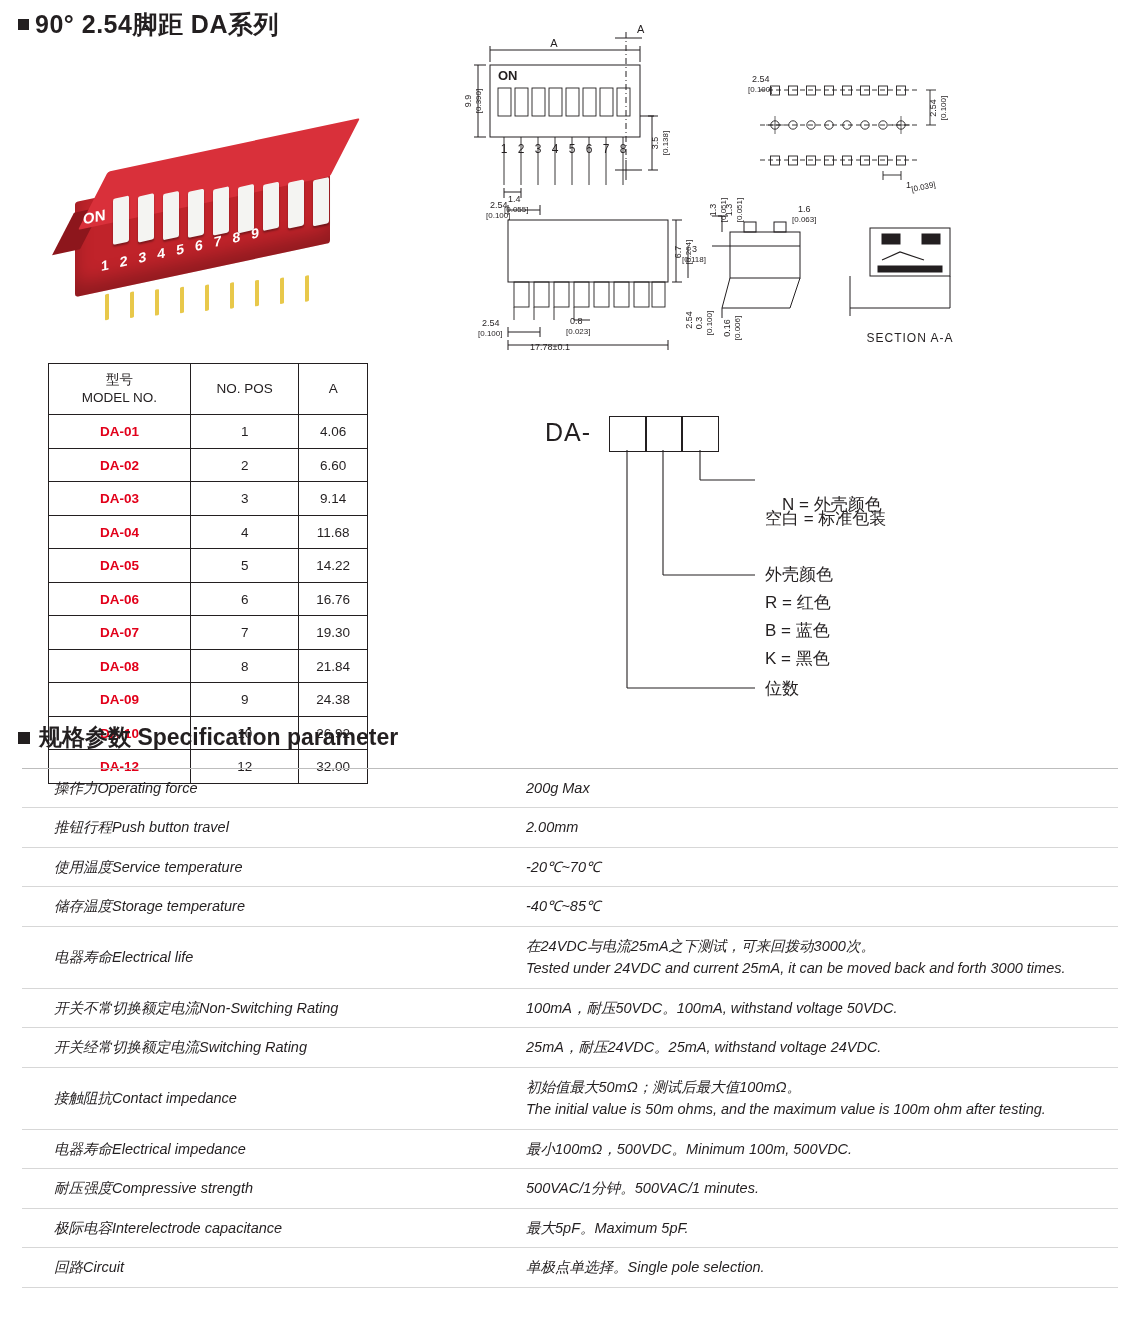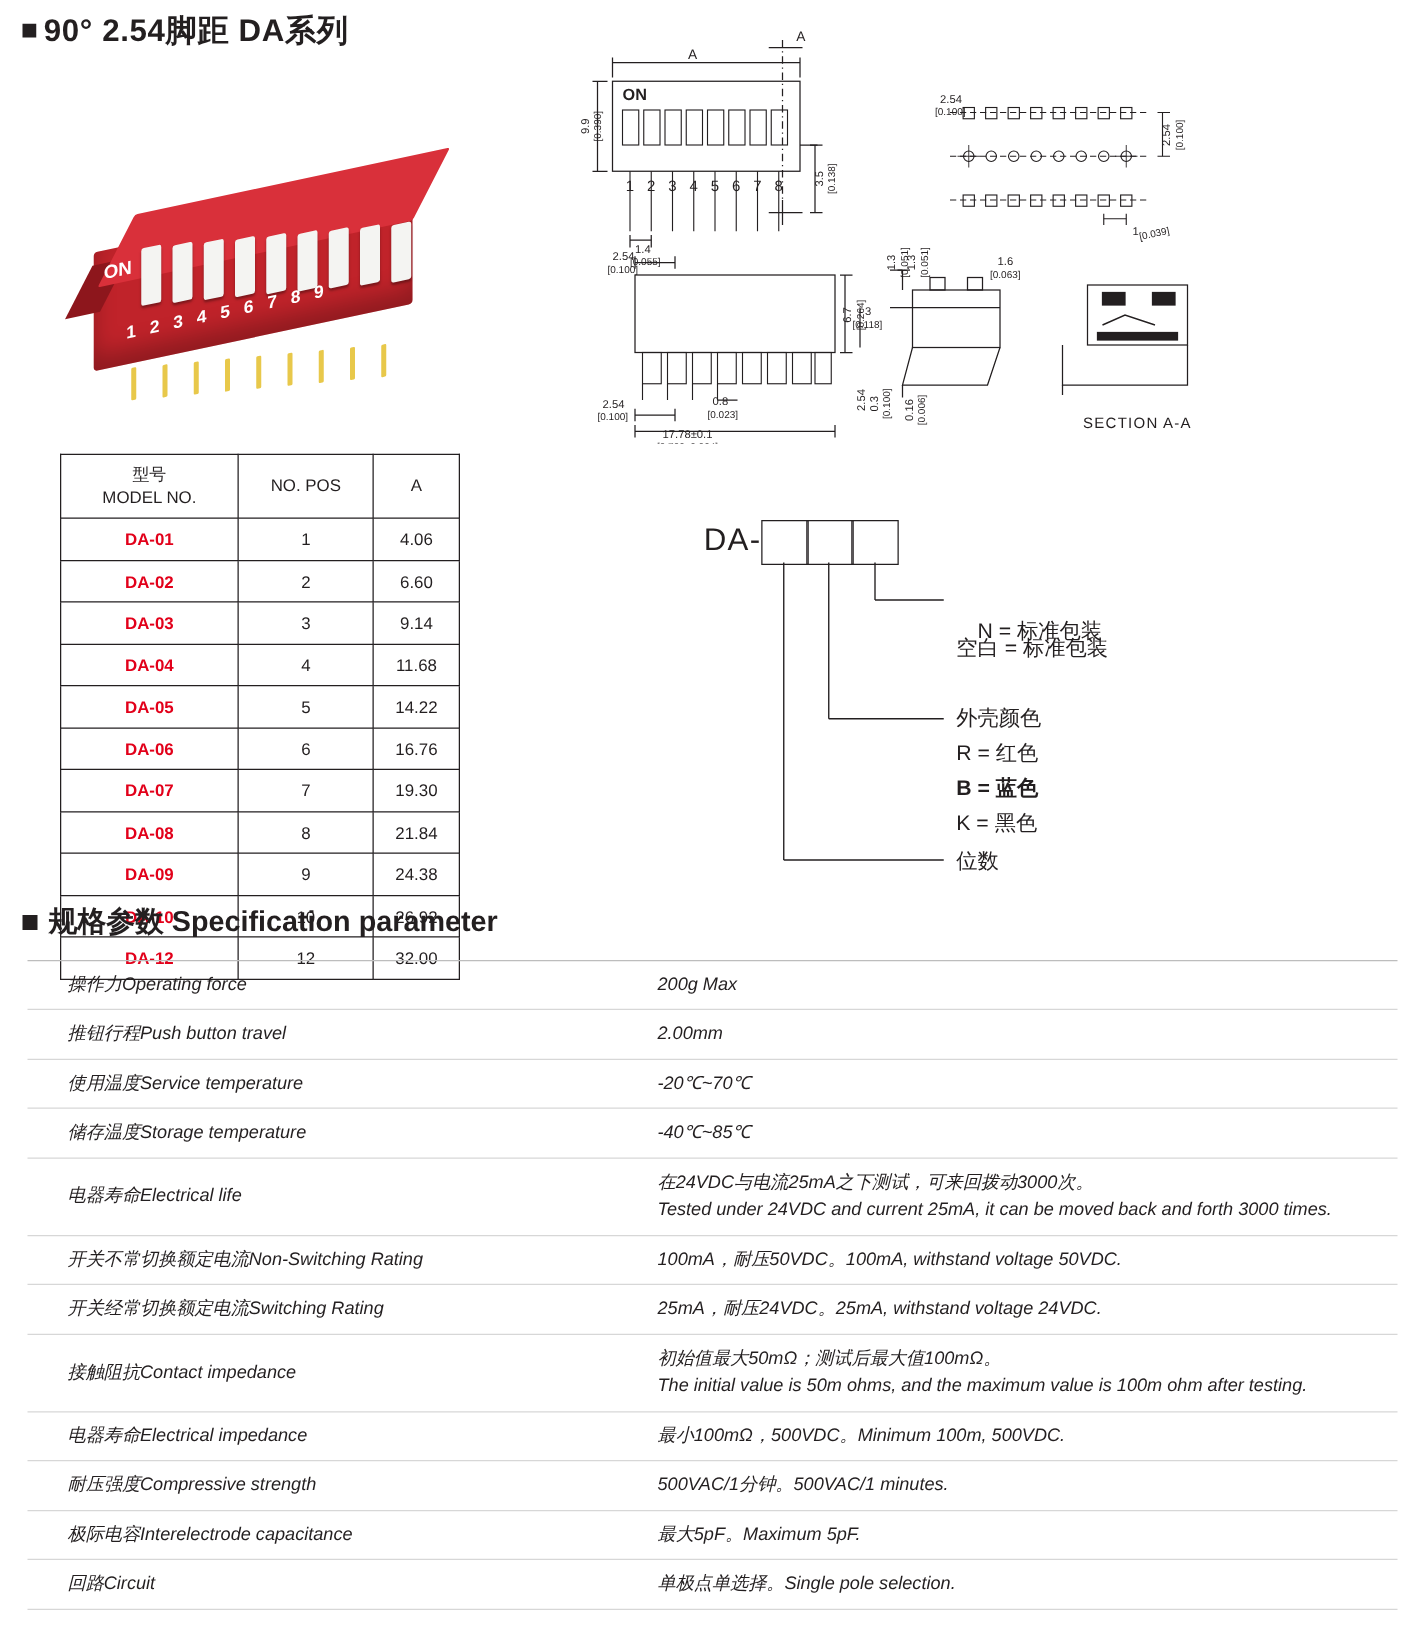--- a/index.html
+++ b/index.html
@@ -43,21 +43,21 @@
   
   .model-table{position:absolute;left:48px;top:363px;width:320px;border-collapse:collapse;
     font-size:13.5px;}
   .model-table th,.model-table td{border:1px solid #231f20;text-align:center;padding:4px 2px;}
   .model-table thead th{font-weight:normal;line-height:1.35;padding:7px 2px;}
   .model-table tbody td{height:24.5px;}
   .model-table tbody td.model{color:#e2001a;font-weight:bold;}
 
   
   .pn{position:absolute;left:520px;top:400px;width:560px;height:310px;font-size:17px;}
-  .pn-label{position:absolute;left:25px;top:18px;font-size:25px;letter-spacing:1px;margin-left:18px;}
+  .pn-label{position:absolute;left:25px;top:18px;font-size:25px;letter-spacing:1px;}
   .pn-box{position:absolute;top:16px;width:36px;height:34px;border:1.4px solid #231f20;}
   .pn-text{position:absolute;font-size:17px;line-height:1.55;white-space:nowrap;}
   .pn svg{position:absolute;left:0;top:0;}
 
   
   .spec-head{position:absolute;left:18px;top:722px;display:flex;align-items:center;}
   .spec-head .sq{width:12px;height:12px;margin-right:9px;}
   .spec-head-text{font-size:23px;font-weight:bold;}
 
   
@@ -428,25 +428,25 @@
         <line x1="107" y1="50" x2="107" y2="288"></line>
         <line x1="107" y1="288" x2="235" y2="288"></line>
       </g>
     </svg>
     <div class="pn-label">DA-</div>
     <div class="pn-box" style="left:89px;"></div>
     <div class="pn-box" style="left:125px;"></div>
     <div class="pn-box" style="left:161px;"></div>
 
     <div class="pn-text" style="left:245px;top:66px;margin-top:40px;">空白 = 标准包装</div>
-    <div class="pn-text" style="left:262px;top:92px;">N = 标准包装</div>
+    <div class="pn-text" style="left:262px;top:92px;">N = 外壳颜色</div>
 
     <div class="pn-text" style="left:245px;top:162px;">外壳颜色</div>
     <div class="pn-text" style="left:245px;top:190px;">R = 红色</div>
-    <div class="pn-text" style="left:245px;top:218px;font-weight:bold;">B = 蓝色</div>
+    <div class="pn-text" style="left:245px;top:218px;">B = 蓝色</div>
     <div class="pn-text" style="left:245px;top:246px;">K = 黑色</div>
 
     <div class="pn-text" style="left:245px;top:276px;">位数</div>
   </div>
 
   <div class="spec-head">
     <div class="sq"></div>
     <div class="spec-head-text">规格参数 Specification parameter</div>
   </div>
 

